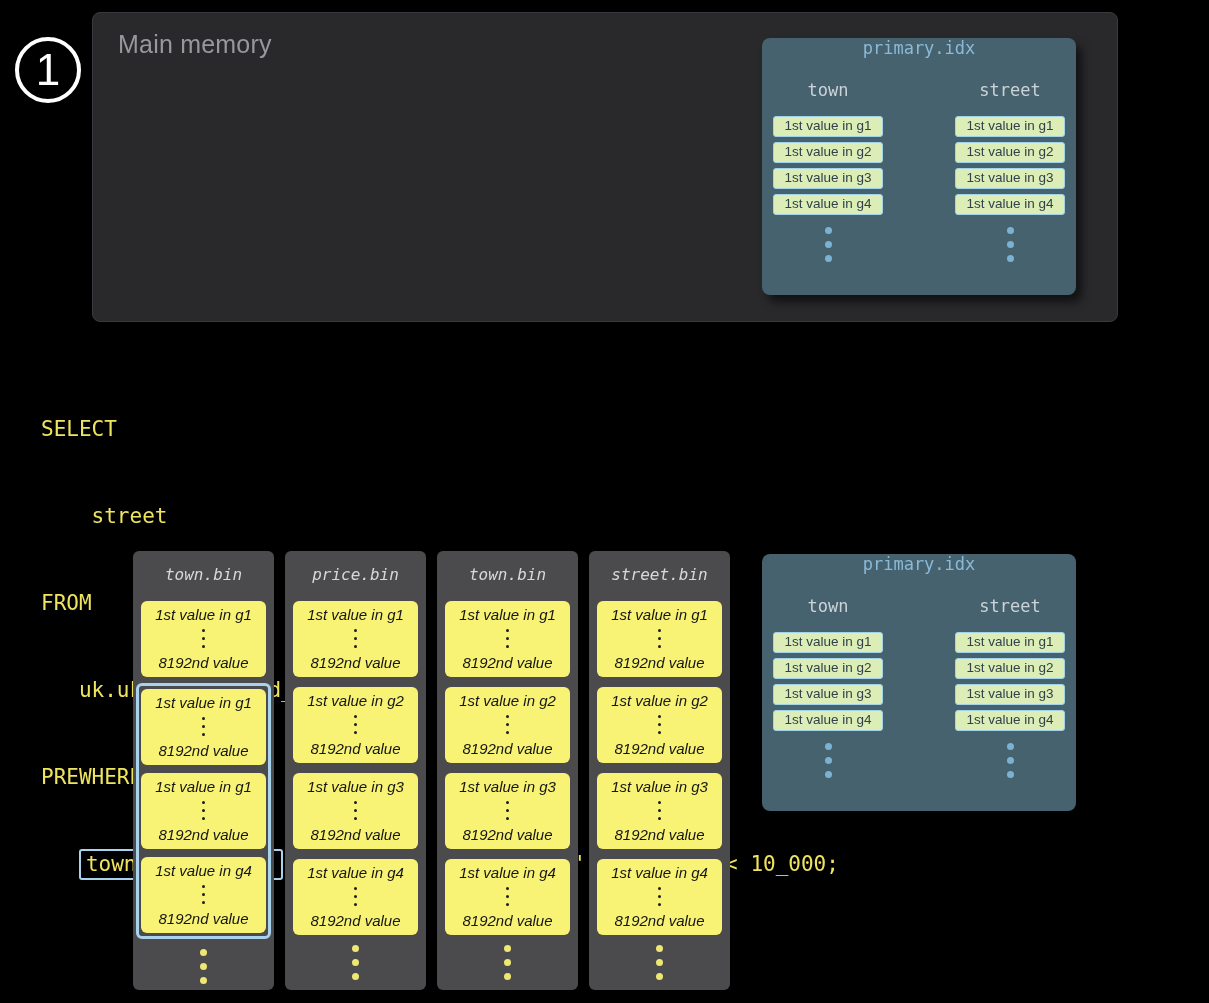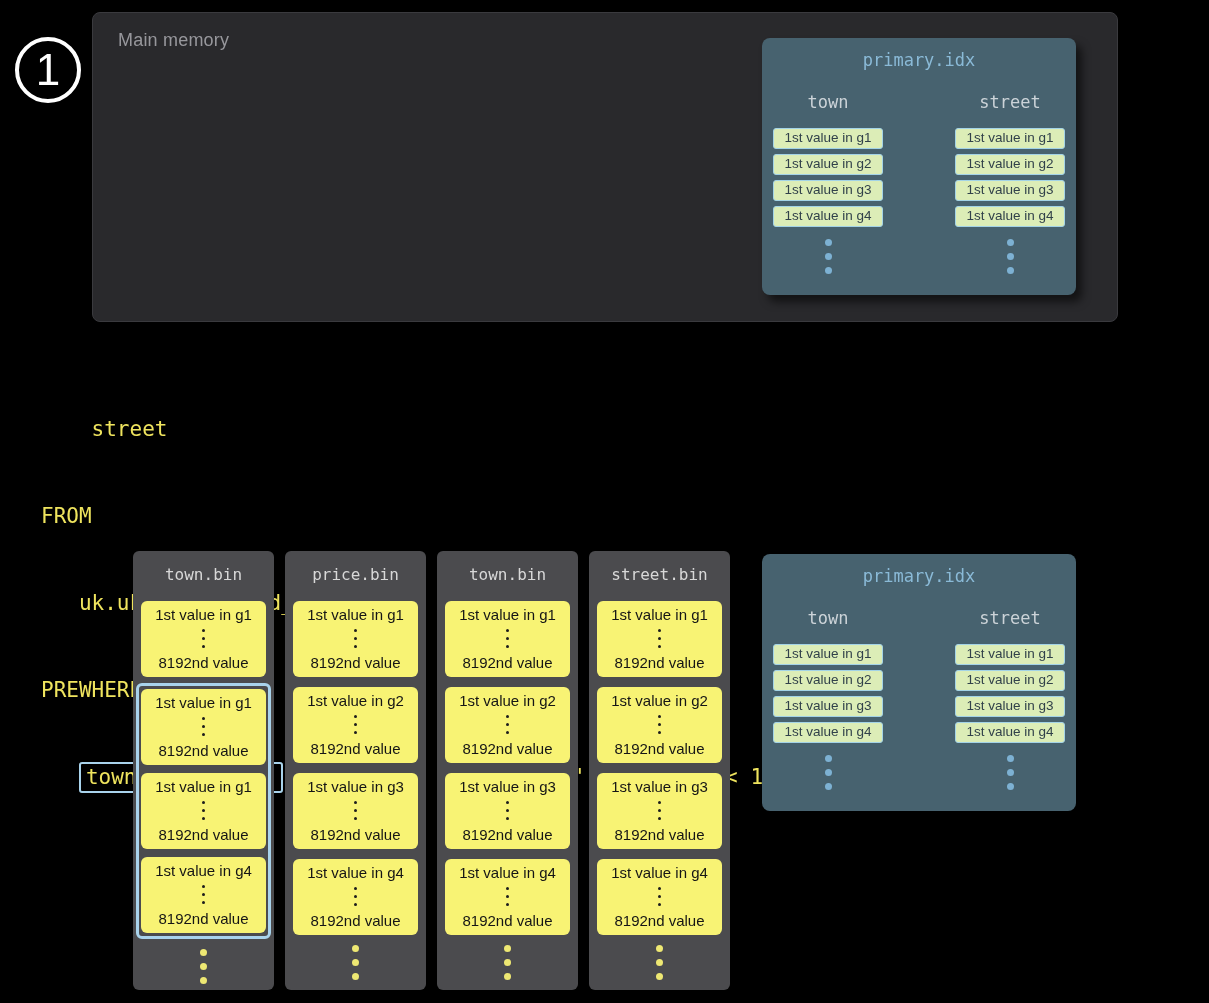--- a/index.html
+++ b/index.html
@@ -19,32 +19,32 @@
   }
 
   
   .mm-panel {
     position:absolute; left:92px; top:12px; width:1026px; height:310px;
     background:var(--main-memory-panel,#29292c);
     border:1px solid #3a3a3e; border-radius:8px;
   }
   .mm-label {
     position:absolute; left:25px; top:17px;
-    font-size:18px; color:#97979c; letter-spacing:.2px;
+    font-size:25px; color:#97979c; letter-spacing:.2px;
   }
 
   
   .idx-panel {
     position:absolute; width:314px; height:257px;
     background:var(--index-panel,#47626f); border-radius:8px;
     box-shadow:6px 7px 9px rgba(0,0,0,.55);
   }
   .idx-top    { left:669px; top:25px; }   
   .idx-bottom { left:762px; top:554px; }  
-  .idx-title  { padding-top:12px; text-align:center; font-size:17px; color:var(--index-title,#8abad7); }
+  .idx-title  { text-align:center; font-size:17px; color:var(--index-title,#8abad7); }
   .idx-cols   { display:flex; justify-content:space-between; margin-top:22px; }
   .idx-col    { width:132px; }
   .idx-col-header { text-align:center; font-size:17px; color:#ccd3d8; margin-bottom:16px; }
   .idx-entry {
     width:110px; height:21px; margin:0 auto 5px;
     background:var(--index-entry-bg,#dcedb7);
     border:1px solid var(--index-entry-border,#a3d3e6); border-radius:3px;
     font-size:13.5px; line-height:18px; text-align:center; color:#31414a;
   }
 
@@ -63,21 +63,21 @@
   }
   .hl-span {
     border:2px solid var(--highlight-border,#a9d3ec);
     border-radius:3px; padding:1px 5px 2px;
   }
 
   
   .bin-row { position:absolute; left:133px; top:551px; display:flex; gap:11px; }
   .bin-panel {
     width:141px; height:439px; background:var(--column-panel,#4b4b4e);
-    border-radius:6px; position:relative;
+    border-radius:6px; position:relative;font-style:italic;
   }
   .bin-title { padding-top:14px; text-align:center; font-size:16px; color:#d8d8d8; }
   .granules { margin-top:17px; }
   .granule {
     width:125px; height:76px; margin:0 auto 10px;
     background:var(--granule-bg,#f8f374); border-radius:6px;
     display:flex; flex-direction:column; align-items:center; justify-content:space-between;
     padding:5px 2px 6px; font-size:15px; color:#151515; text-align:center;
   }
   .gdots { display:flex; flex-direction:column; gap:5px; padding:2px 0; }
@@ -127,20 +127,21 @@
               <i></i>
               <i></i>
               <i></i>
             </div>
         </div>
       </div>
     </div>
   </div>
 
   <div class="sql">
+    <div>SELECT</div>
     <div>    street</div>
     <div>FROM</div>
     <div>   uk.uk_price_paid_simple</div>
     <div>PREWHERE</div>
     <div><span>   </span><span class="hl-span">town = 'LONDON'</span><span> AND date &gt; '2024-12-31' AND price &lt; 10_000;</span></div>
   </div>
 
   <div class="bin-row">
 
     <div class="bin-panel">

